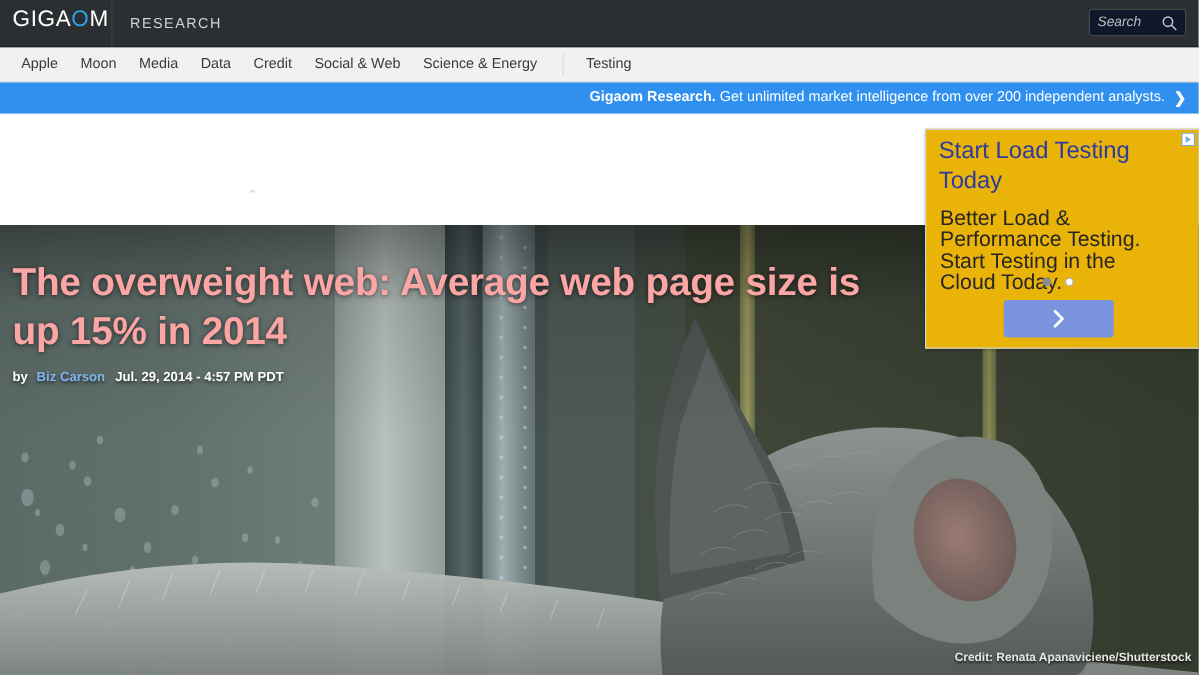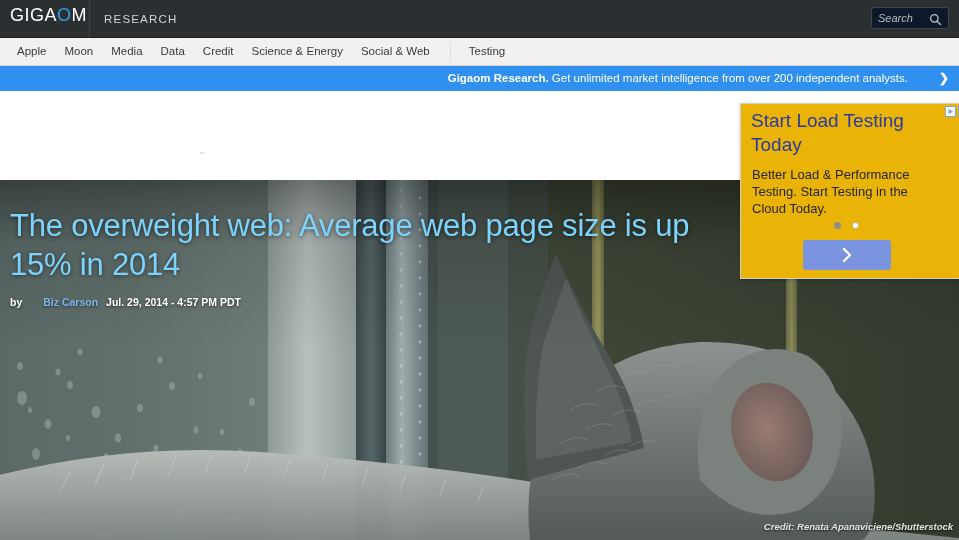--- a/index.html
+++ b/index.html
@@ -125,21 +125,20 @@
     position: absolute;
     top: 66px; left: 0;
     width: 959px;
     height: 25px;
     background: #2f90ef;
     display: flex;
     align-items: center;
     justify-content: flex-end;
     padding-right: 10px;
     cursor: pointer;
-    gap: 24px;
   }
   .promo-text {
     color: #ffffff;
     font-size: 11.5px;
     line-height: 25px;
     white-space: nowrap;
   }
   .promo-text b { font-weight: bold; }
   .promo-arrow {
     color: #ffffff;
@@ -179,52 +178,51 @@
   .hero svg { display: block; width: 959px; height: 360px; }
 
   .hero-text {
     position: absolute;
     left: 10px;
     top: 26px;
     width: 700px;
     z-index: 5;
   }
   .headline {
-    color: #7dd3fc;
+    color: #fca5a5;
     font-size: 31px;
-    font-weight: normal;
+    font-weight: bold;
     line-height: 39px;
     letter-spacing: -0.2px;
     text-shadow: 0 1px 4px rgba(0,0,0,.55);
   }
   .byline {
     margin-top: 12px;
     font-size: 10.5px;
     font-weight: bold;
     color: #ffffff;
     text-shadow: 0 1px 3px rgba(0,0,0,.6);
     display: flex;
     align-items: baseline;
   }
-  .byline .by-word { margin-right: 21px; }
+  .byline .by-word { margin-right: 7px; }
   .byline .author {
     color: #7fb6ef;
     text-decoration: none;
     cursor: pointer;
     margin-right: 8px;
   }
   .byline .date { color: #ffffff; }
 
   .credit {
     position: absolute;
     right: 6px;
     bottom: 8px;
     color: #e6e6e2;
     font-size: 9.5px;
-    font-style: italic;
     font-weight: bold;
     text-shadow: 0 1px 2px rgba(0,0,0,.7);
     z-index: 5;
   }
 
   
   .adbox {
     position: absolute;
     left: 740px;
     top: 103px;
@@ -255,21 +253,21 @@
     line-height: 24px;
     font-weight: normal;
     cursor: pointer;
   }
   .ad-body {
     position: absolute;
     left: 11px;
     top: 62px;
     width: 186px;
     color: #262626;
-    font-size: 13px;
+    font-size: 17px;
     line-height: 17px;
   }
   .ad-dots {
     position: absolute;
     left: 0;
     top: 118px;
     width: 211px;
     display: flex;
     justify-content: center;
     gap: 11px;
@@ -320,22 +318,22 @@
       </span>
     </div>
   </div>
 
   <div class="navbar">
     <a class="nav-item">Apple</a>
     <a class="nav-item">Moon</a>
     <a class="nav-item">Media</a>
     <a class="nav-item">Data</a>
     <a class="nav-item">Credit</a>
+    <a class="nav-item">Social &amp; Web</a>
     <a class="nav-item">Science &amp; Energy</a>
-    <a class="nav-item">Social &amp; Web</a>
     <span class="nav-sep"></span>
     <a class="nav-item">Testing</a>
   </div>
 
   <div class="promo">
     <span class="promo-text"><b>Gigaom Research.</b><span> Get unlimited market intelligence from over 200 independent analysts.</span></span>
     <span class="promo-arrow">❯</span>
   </div>
 
   <div class="white-gap"></div>

